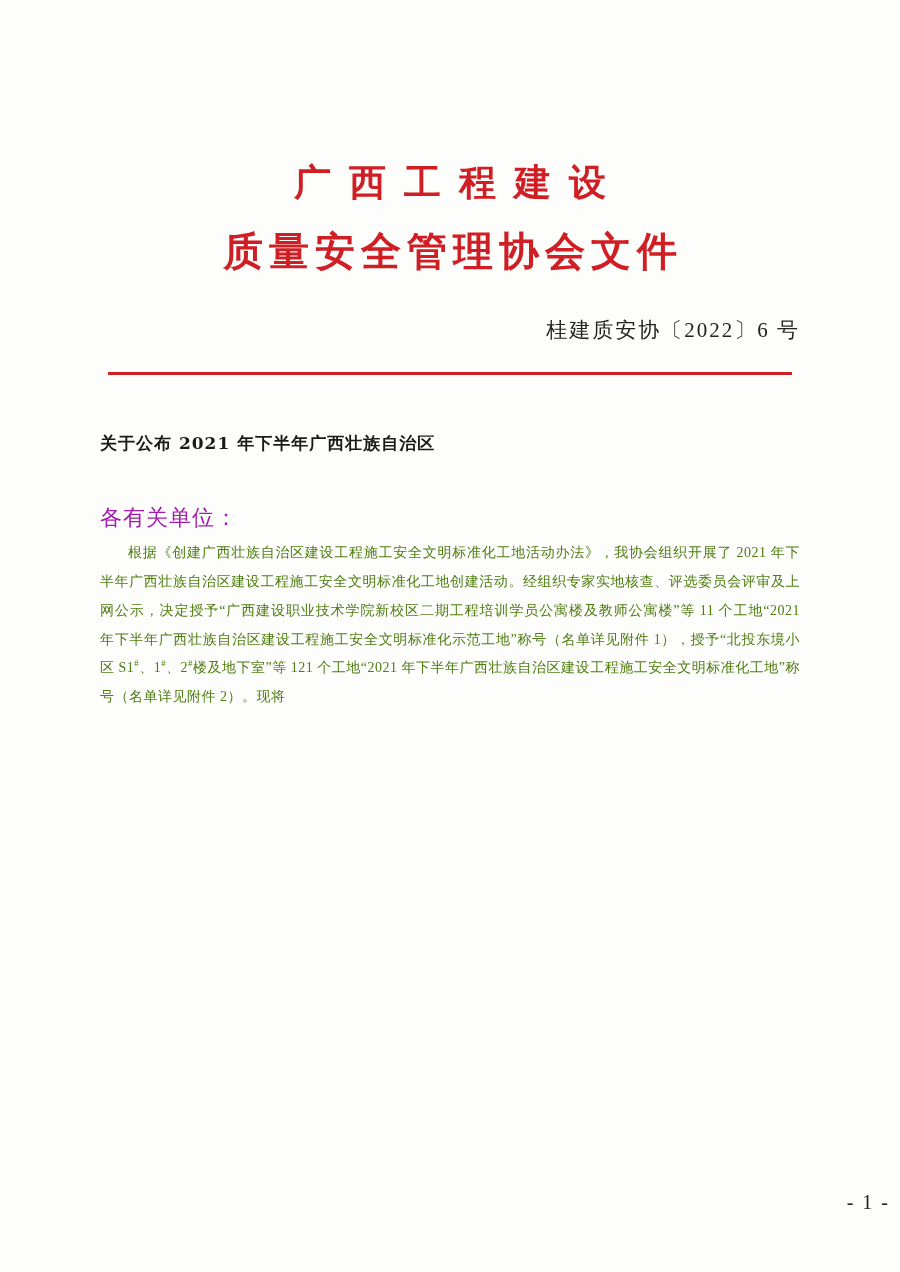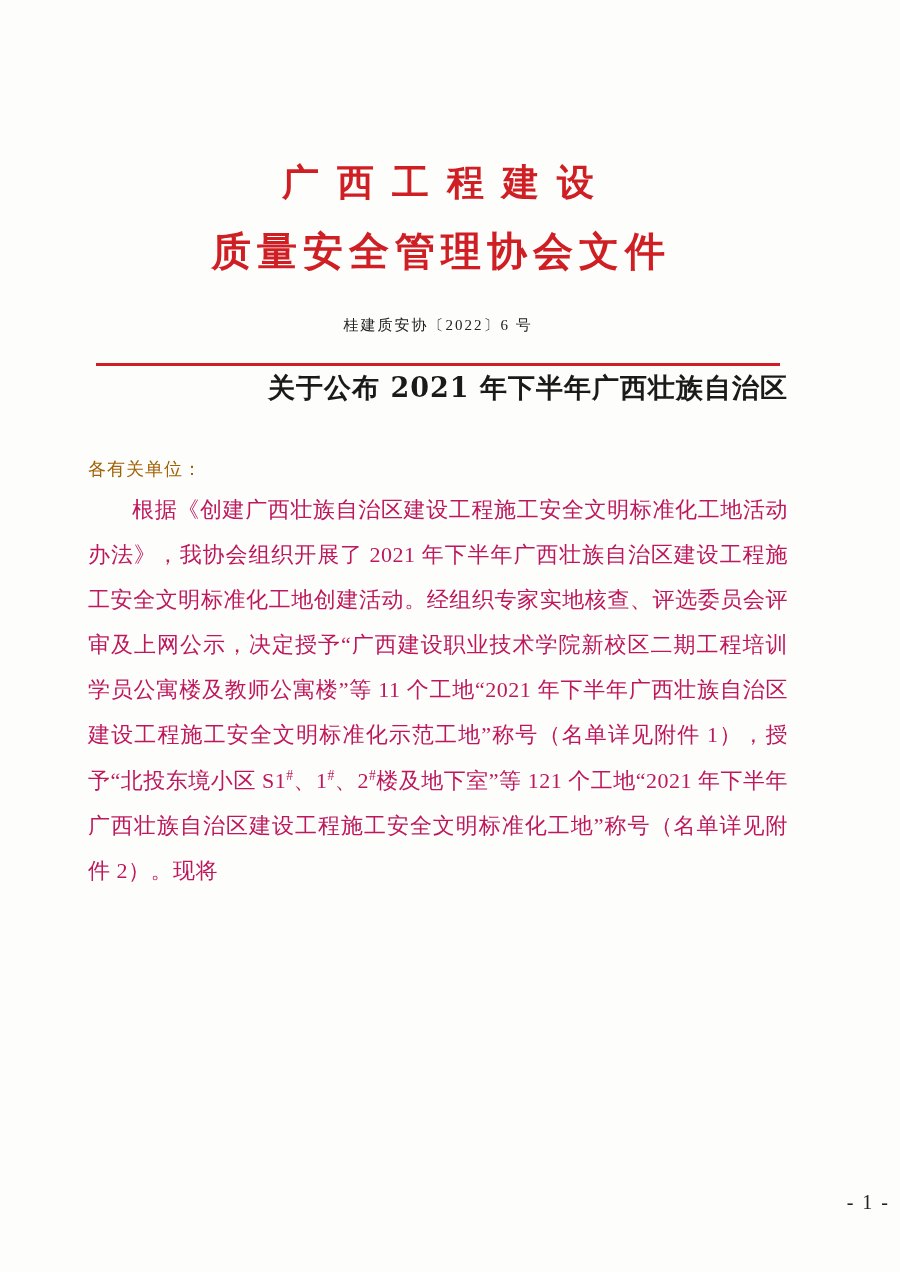--- a/index.html
+++ b/index.html
@@ -22,21 +22,21 @@
   .sheet {
     position: absolute;
     left: 0;
     top: 0;
     width: 900px;
     height: 1272px;
     background: #fdfdfb;
   }
   .content {
     position: absolute;
-    left: 88px;
+    left: 100px;
     top: 0;
     width: 700px;
     height: 1272px;
   }
 
   
   .masthead {
     text-align: center;
     padding-top: 160px;
   }
@@ -53,55 +53,56 @@
     color: #cf1f24;
     font-size: 40px;
     font-weight: bold;
     letter-spacing: 6px;
     text-indent: 6px;
     line-height: 1.25;
     margin-top: 22px;
     font-family: "DejaVu Serif", "Liberation Serif", serif;
   }
   .doc-number {
-    text-align: center;
-    font-size: 15px;
+    text-align: right;
+    font-size: 21px;
     color: #222;
     margin-top: 40px;
     letter-spacing: 2px;
     font-family: "Liberation Serif", "DejaVu Serif", serif;
   }
   .red-rule {
     margin: 28px 8px 0 8px;
     height: 3px;
     background: #cf1f24;
   }
 
   
   .doc-title {
-    text-align: right;
-    font-size: 27px;
+    text-align: left;
+    font-size: 17px;
     font-weight: bold;
     color: #1a1a1a;
     line-height: 1.65;
+    margin-top: 54px;
     letter-spacing: 1px;
     font-family: "DejaVu Serif", "Liberation Serif", serif;
   }
   .doc-title div { white-space: nowrap; }
 
   
   .salutation {
-    font-size: 18px;
-    color: #a16207;
+    font-size: 22px;
+    color: #a21caf;
     margin-top: 46px;
     letter-spacing: 1px;
   }
   .body-para {
-    font-size: 22px;
-    color: #be185d;
+    font-size: 14px;
+    color: #4d7c0f;
     line-height: 2.05;
     text-align: justify;
     text-justify: inter-ideograph;
     margin-top: 6px;
     letter-spacing: 0.5px;
   }
   .indent { text-indent: 2em; }
   sup.hash {
     font-size: 0.62em;
     vertical-align: super;

